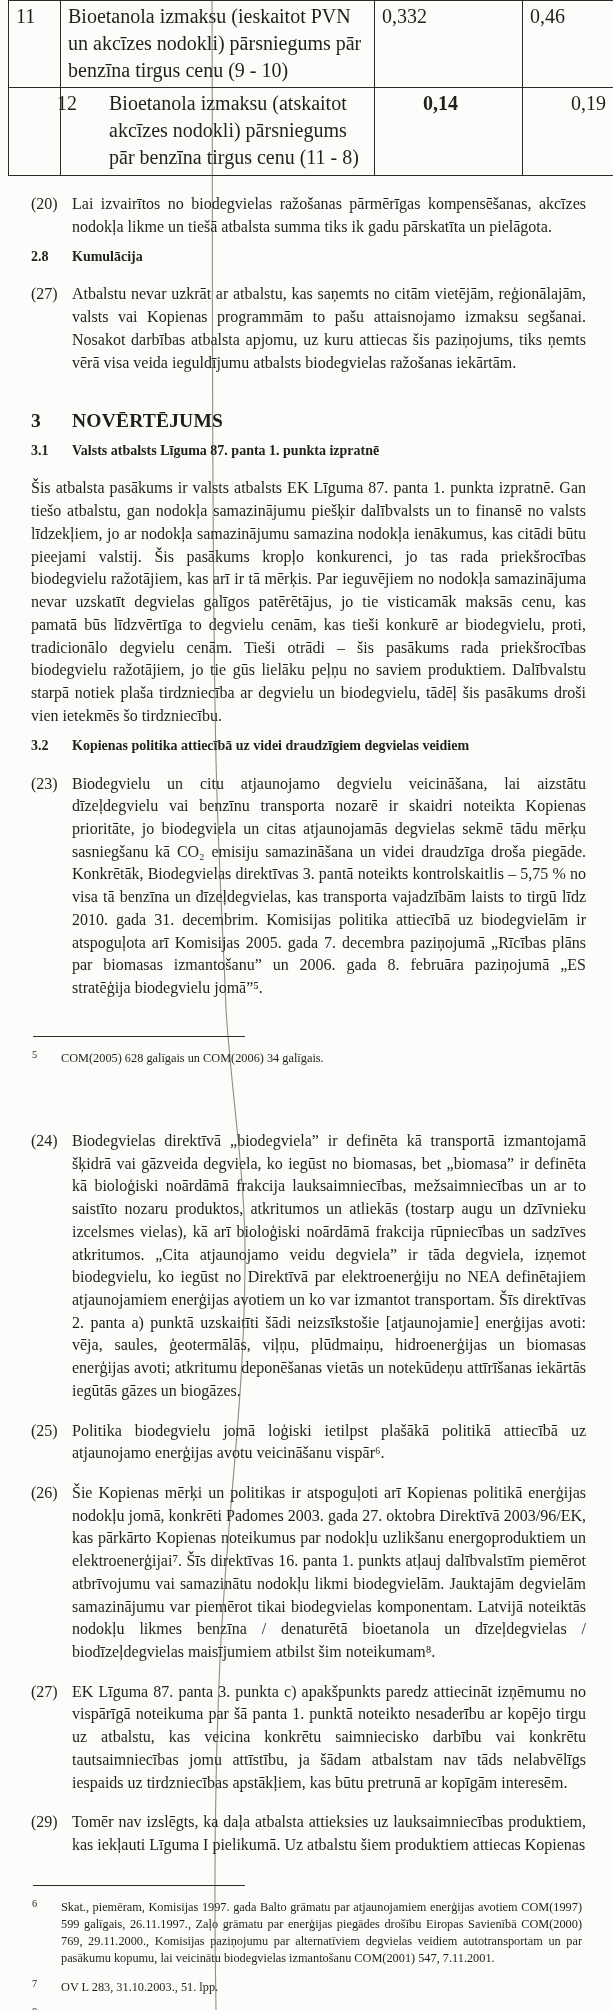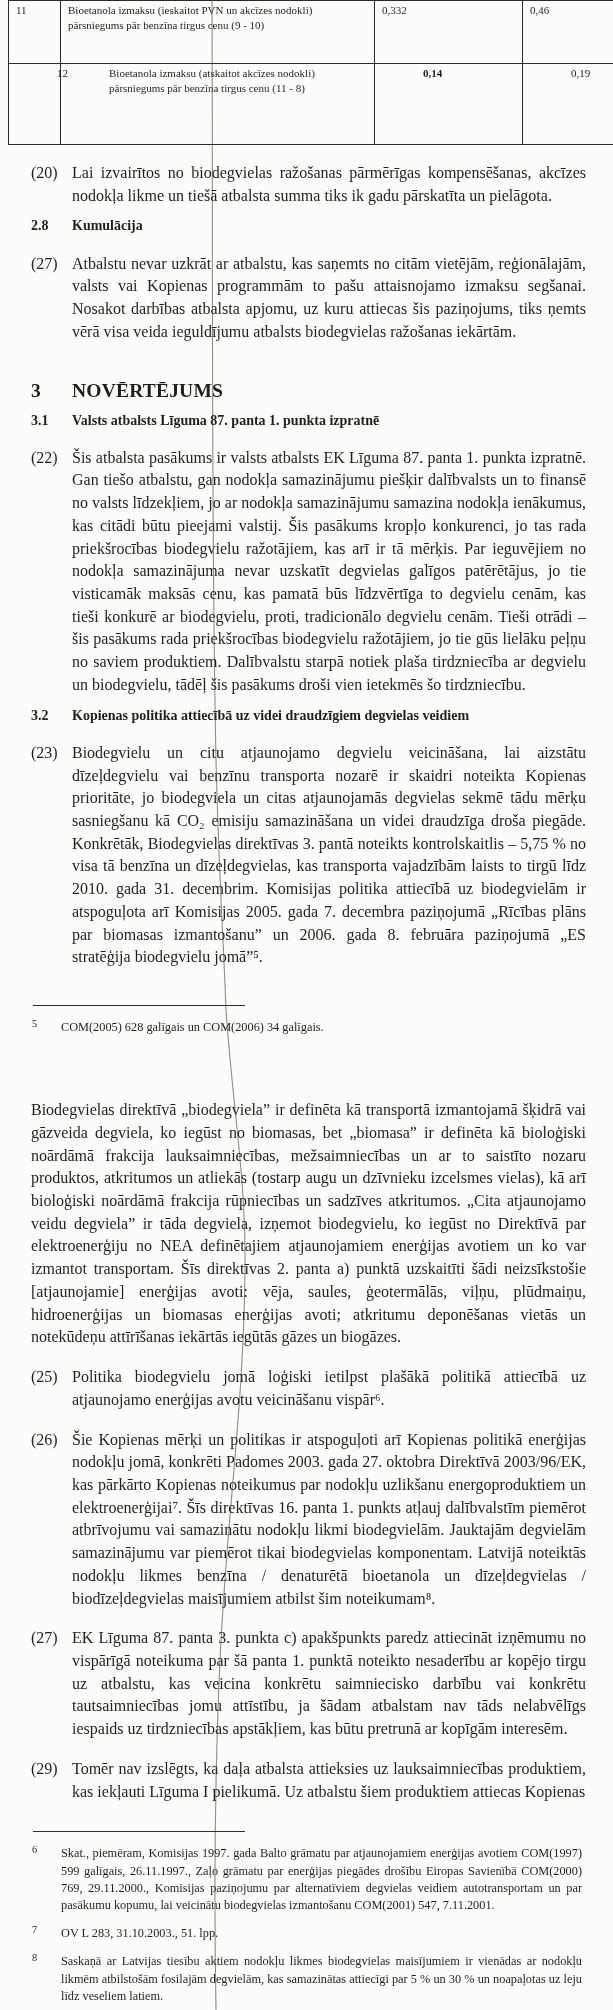--- a/index.html
+++ b/index.html
@@ -14,21 +14,21 @@
     overflow:hidden;
   }
   .fold-overlay { position:absolute; inset:0; pointer-events:none; z-index:5; }
 
   
   .cost-table-wrap { margin-left:8px; }
   table.cost-table { border-collapse:collapse; width:625px; table-layout:fixed; }
   table.cost-table td {
     border:1px solid #2c2a27;
     vertical-align:top;
-    font-size:11px;
+    font-size:20px;
     line-height:1.34;
     padding:2px 8px 4px 7px;
   }
   td.c-num  { width:36px;  padding-left:9px; }
   td.c-desc { width:298px; }
   td.c-v1   { width:132px; }
   td.c-v2   { width:140px; }
   tr.row-11 td { height:56px; }
   tr.row-12 td { height:74px;padding-left:48px; }
   .bold { font-weight:bold; }
@@ -99,21 +99,20 @@
       <span class="pnum">3</span>
       <span>NOVĒRTĒJUMS</span>
     </div>
 
     <div class="sec">
       <span class="pnum">3.1</span>
       <span class="ptext">Valsts atbalsts Līguma 87. panta 1. punkta izpratnē</span>
     </div>
 
     <div class="para">
-      <span class="pnum">(22)</span>
       <span class="ptext">Šis atbalsta pasākums ir valsts atbalsts EK Līguma 87. panta 1. punkta izpratnē. Gan tiešo atbalstu, gan nodokļa samazinājumu piešķir dalībvalsts un to finansē no valsts līdzekļiem, jo ar nodokļa samazinājumu samazina nodokļa ienākumus, kas citādi būtu pieejami valstij. Šis pasākums kropļo konkurenci, jo tas rada priekšrocības biodegvielu ražotājiem, kas arī ir tā mērķis. Par ieguvējiem no nodokļa samazinājuma nevar uzskatīt degvielas galīgos patērētājus, jo tie visticamāk maksās cenu, kas pamatā būs līdzvērtīga to degvielu cenām, kas tieši konkurē ar biodegvielu, proti, tradicionālo degvielu cenām. Tieši otrādi – šis pasākums rada priekšrocības biodegvielu ražotājiem, jo tie gūs lielāku peļņu no saviem produktiem. Dalībvalstu starpā notiek plaša tirdzniecība ar degvielu un biodegvielu, tādēļ šis pasākums droši vien ietekmēs šo tirdzniecību.</span>
     </div>
 
     <div class="sec">
       <span class="pnum">3.2</span>
       <span class="ptext">Kopienas politika attiecībā uz videi draudzīgiem degvielas veidiem</span>
     </div>
 
     <div class="para">
       <span class="pnum">(23)</span>
@@ -123,20 +122,21 @@
     <hr class="fn-sep">
 
     <div class="footnote">
       <span class="fnum">5</span>
       <span class="ftext">COM(2005) 628 galīgais un COM(2006) 34 galīgais.</span>
     </div>
 
     <div class="page-gap"></div>
 
     <div class="para">
+      <span class="pnum">(24)</span>
       <span class="ptext">Biodegvielas direktīvā „biodegviela” ir definēta kā transportā izmantojamā šķidrā vai gāzveida degviela, ko iegūst no biomasas, bet „biomasa” ir definēta kā bioloģiski noārdāmā frakcija lauksaimniecības, mežsaimniecības un ar to saistīto nozaru produktos, atkritumos un atliekās (tostarp augu un dzīvnieku izcelsmes vielas), kā arī bioloģiski noārdāmā frakcija rūpniecības un sadzīves atkritumos. „Cita atjaunojamo veidu degviela” ir tāda degviela, izņemot biodegvielu, ko iegūst no Direktīvā par elektroenerģiju no NEA definētajiem atjaunojamiem enerģijas avotiem un ko var izmantot transportam. Šīs direktīvas 2. panta a) punktā uzskaitīti šādi neizsīkstošie [atjaunojamie] enerģijas avoti: vēja, saules, ģeotermālās, viļņu, plūdmaiņu, hidroenerģijas un biomasas enerģijas avoti; atkritumu deponēšanas vietās un notekūdeņu attīrīšanas iekārtās iegūtās gāzes un biogāzes.</span>
     </div>
 
     <div class="para">
       <span class="pnum">(25)</span>
       <span class="ptext">Politika biodegvielu jomā loģiski ietilpst plašākā politikā attiecībā uz atjaunojamo enerģijas avotu veicināšanu vispār⁶.</span>
     </div>
 
     <div class="para">
       <span class="pnum">(26)</span>

